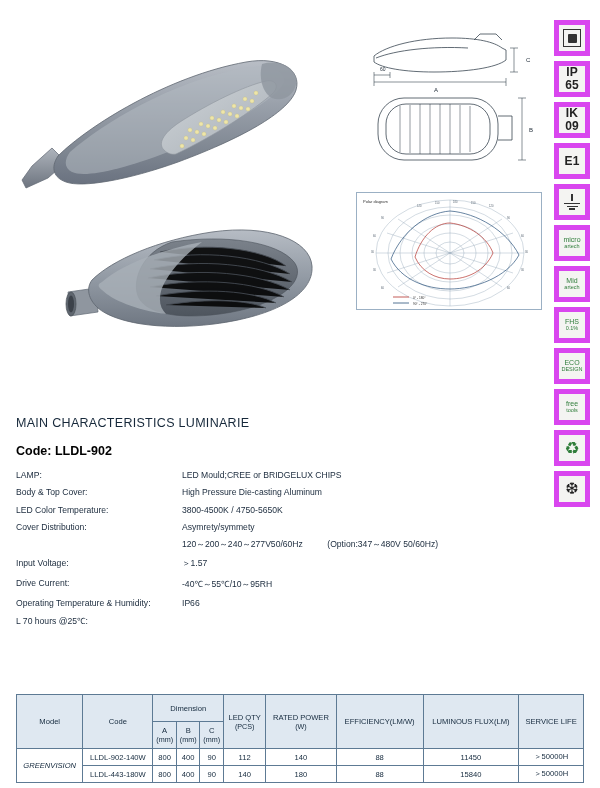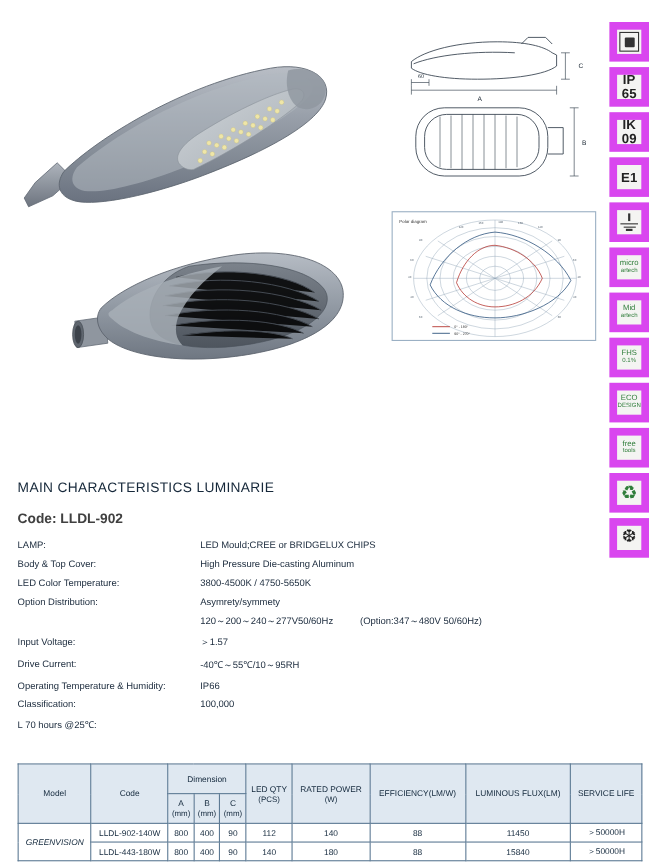--- a/index.html
+++ b/index.html
@@ -62,21 +62,21 @@
     right: 8px;
     top: 20px;
     width: 38px;
     display: flex;
     flex-direction: column;
     gap: 5px;
   }
   .ico {
     width: 36px;
     height: 36px;
-    border: 7px solid #d946ef;
+    border: 5px solid #d946ef;
     background: #f4f4f2;
     display: flex;
     flex-direction: column;
     align-items: center;
     justify-content: center;
     font-size: 11px;
     line-height: 1.05;
     color: #222;
     text-align: center;
     font-family: "Liberation Sans", sans-serif;
@@ -90,32 +90,32 @@
     align-items:center; justify-content:center;
   }
   .ico-sq-inner { width: 9px; height: 9px; background: #333; border-radius: 1px;}
   .earth { display:flex; flex-direction:column; align-items:center; }
   .earth i { display:block; background:#333; height:1.4px; margin-top:1.4px;}
   .earth .v { width:1.6px; height:6px; margin:0;}
   .recycle { font-size: 17px; color: #2f7d3a; line-height: 1; }
   .pawprint { font-size: 16px; line-height: 1; color:#222; }
 
   
-  .spec-wrap { position: absolute; left: 0; top: 436px; width: 532px; }
+  .spec-wrap { position: absolute; left: 0; top: 416px; width: 532px; }
   .section-title {
     font-size: 12.5px;
     letter-spacing: .3px;
     margin: 0 0 14px 16px;
     color: #16283a;
   }
   .code-line {
     font-size: 12.5px;
     font-weight: bold;
     margin: 0 0 12px 16px;
-    color: #404040;
+    color: #000000;
   }
   .spec-table { margin-left: 16px; font-size: 8.6px; }
   .spec-row { display: flex; align-items: flex-start; margin-bottom: 7.4px; }
   .spec-label { width: 166px; flex: 0 0 166px; color: #1a2a3c; }
   .spec-value { color: #1a2a3c; }
   .spec-value .opt { margin-left: 22px; }
   .spec-row.tight { margin-bottom: 6.6px; }
 
   
   .tbl-wrap { position: absolute; left: 16px; top: 694px; width: 568px; }
@@ -403,21 +403,21 @@
       <div class="spec-value">High Pressure Die-casting Aluminum</div>
     </div>
 
     <div class="spec-row">
       <div class="spec-label">LED Color Temperature:</div>
       <div class="spec-value">3800-4500K / 4750-5650K</div>
     </div>
 
 
     <div class="spec-row tight">
-      <div class="spec-label">Option Distribution:</div>
+      <div class="spec-label">Cover Distribution:</div>
       <div class="spec-value">Asymrety/symmety</div>
     </div>
 
     <div class="spec-row">
       <div class="spec-label"></div>
       <div class="spec-value">
         <span>120～200～240～277V50/60Hz</span>
         <span class="opt">(Option:347～480V 50/60Hz)</span>
       </div>
     </div>
@@ -431,24 +431,20 @@
     <div class="spec-row">
       <div class="spec-label">Drive Current:</div>
       <div class="spec-value">-40℃～55℃/10～95RH</div>
     </div>
 
     <div class="spec-row">
       <div class="spec-label">Operating Temperature &amp; Humidity:</div>
       <div class="spec-value">IP66</div>
     </div>
 
-    <div class="spec-row">
-      <div class="spec-label">Classification:</div>
-      <div class="spec-value">100,000</div>
-    </div>
 
     <div class="spec-row">
       <div class="spec-label">L 70 hours @25℃:</div>
       <div class="spec-value"></div>
     </div>
   </div>
 </div>
 
 <div class="tbl-wrap">
   <table class="specs">

